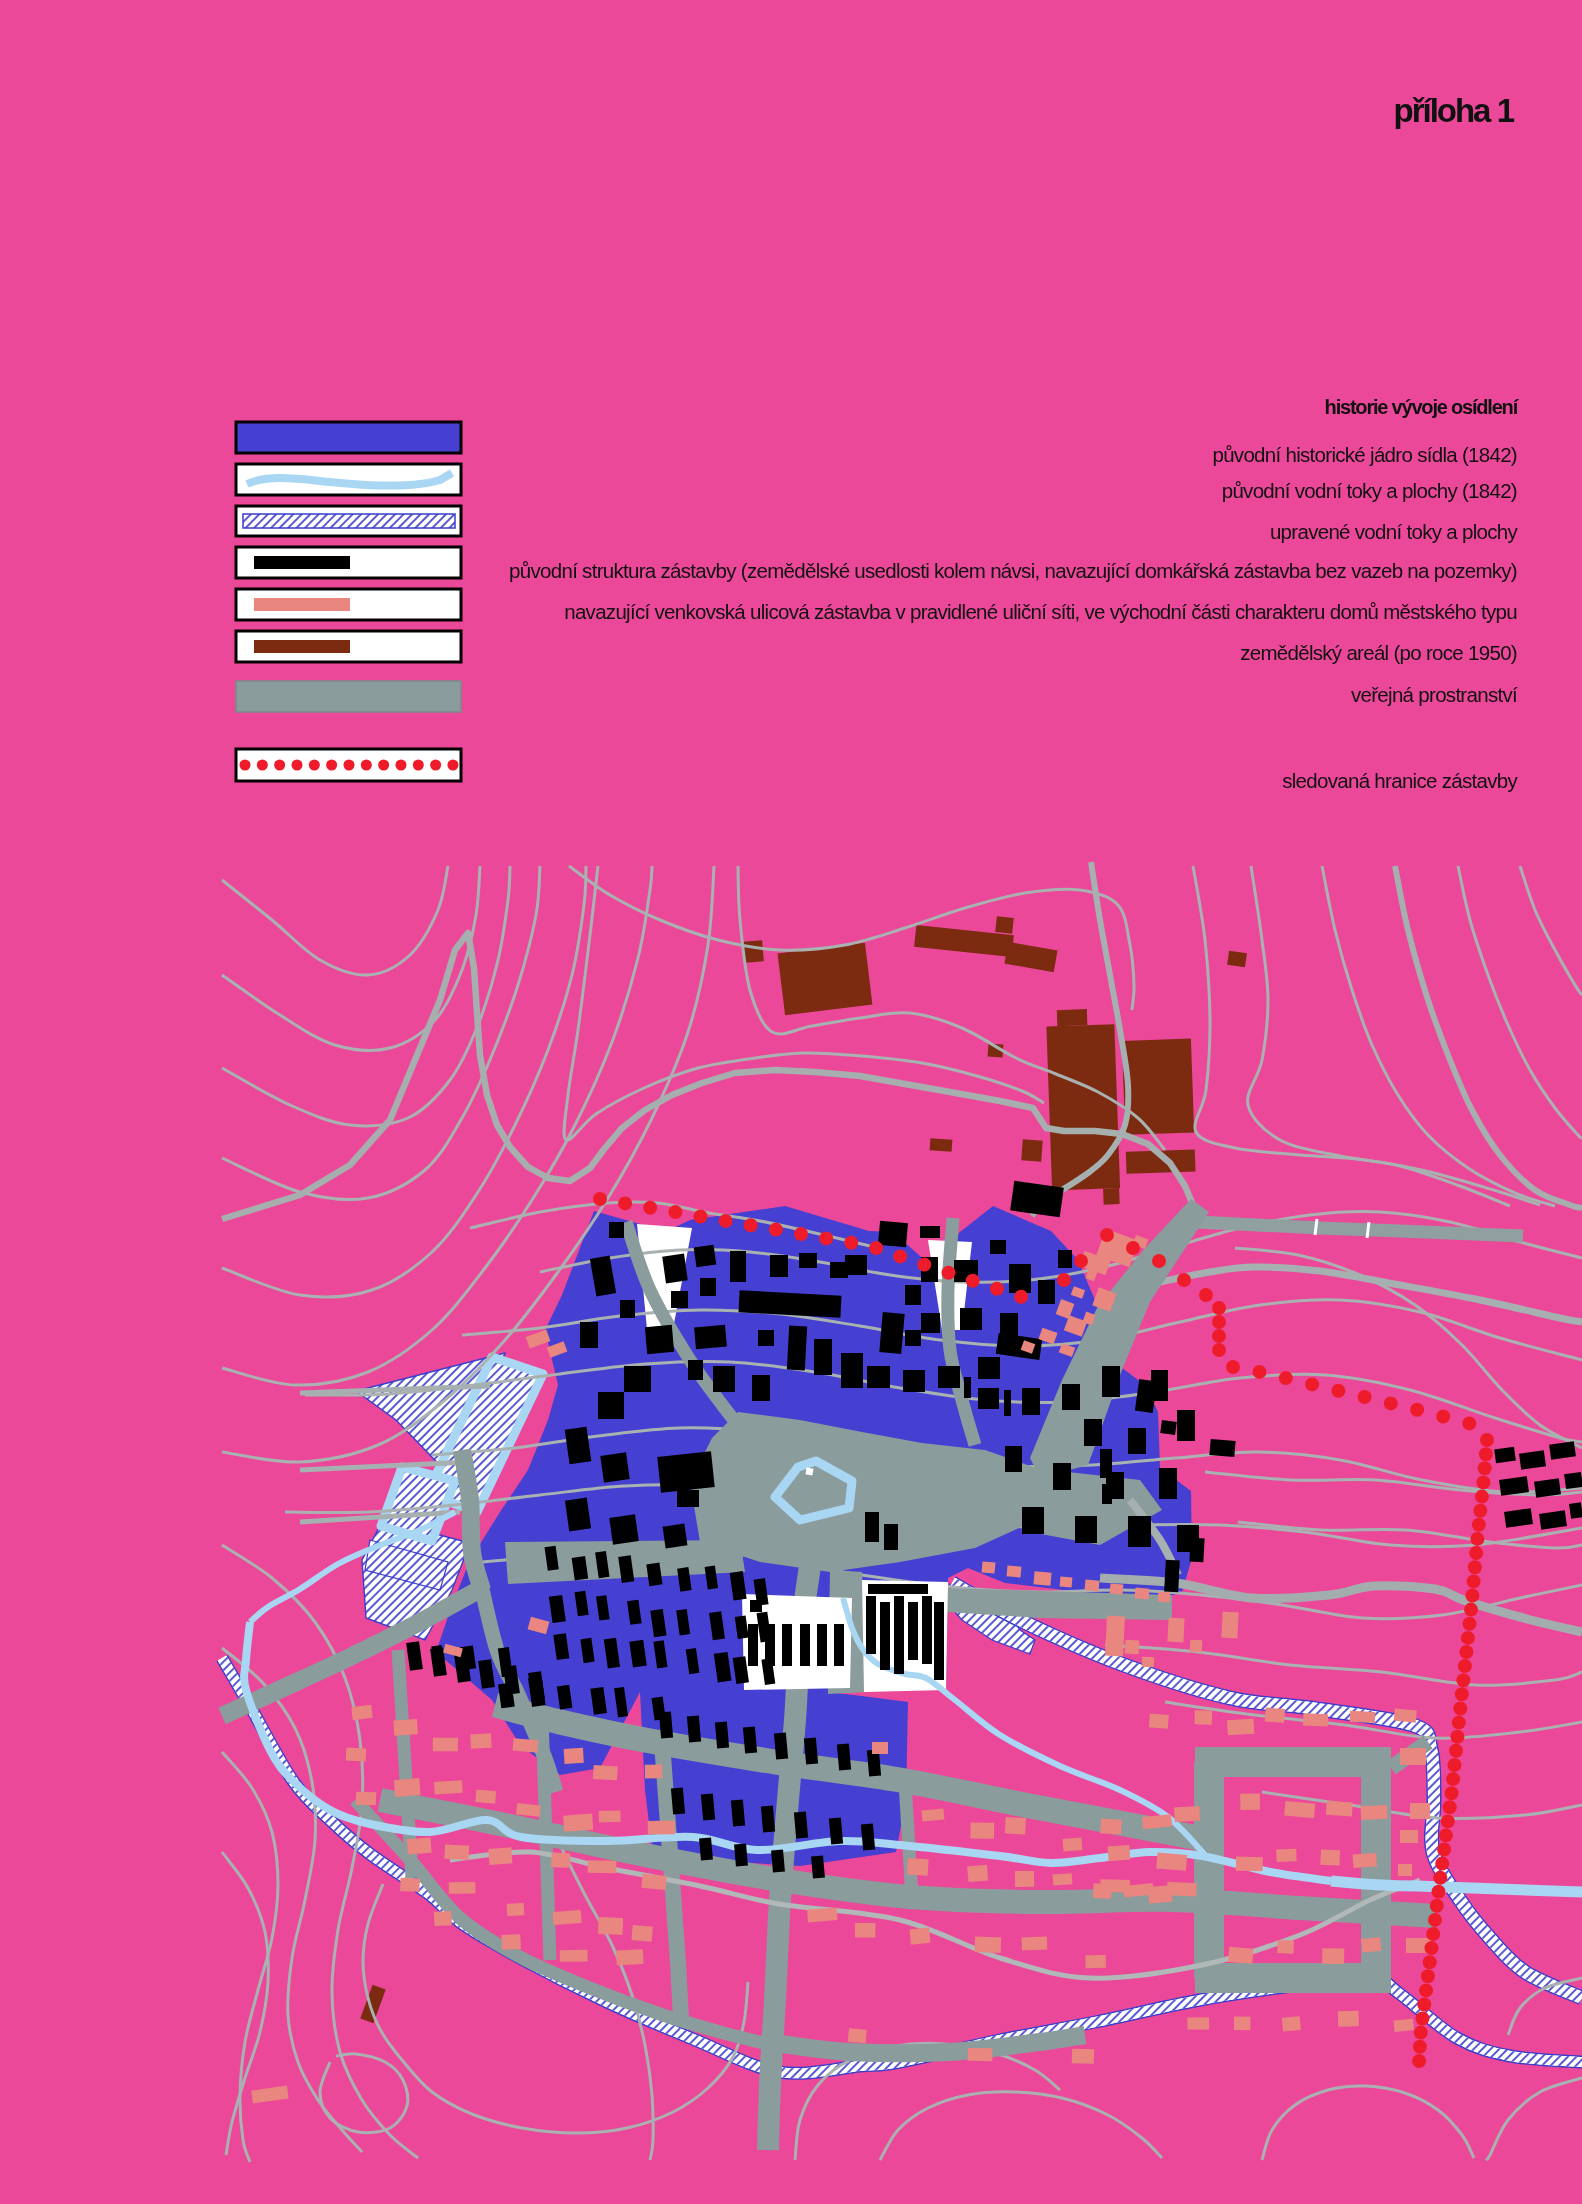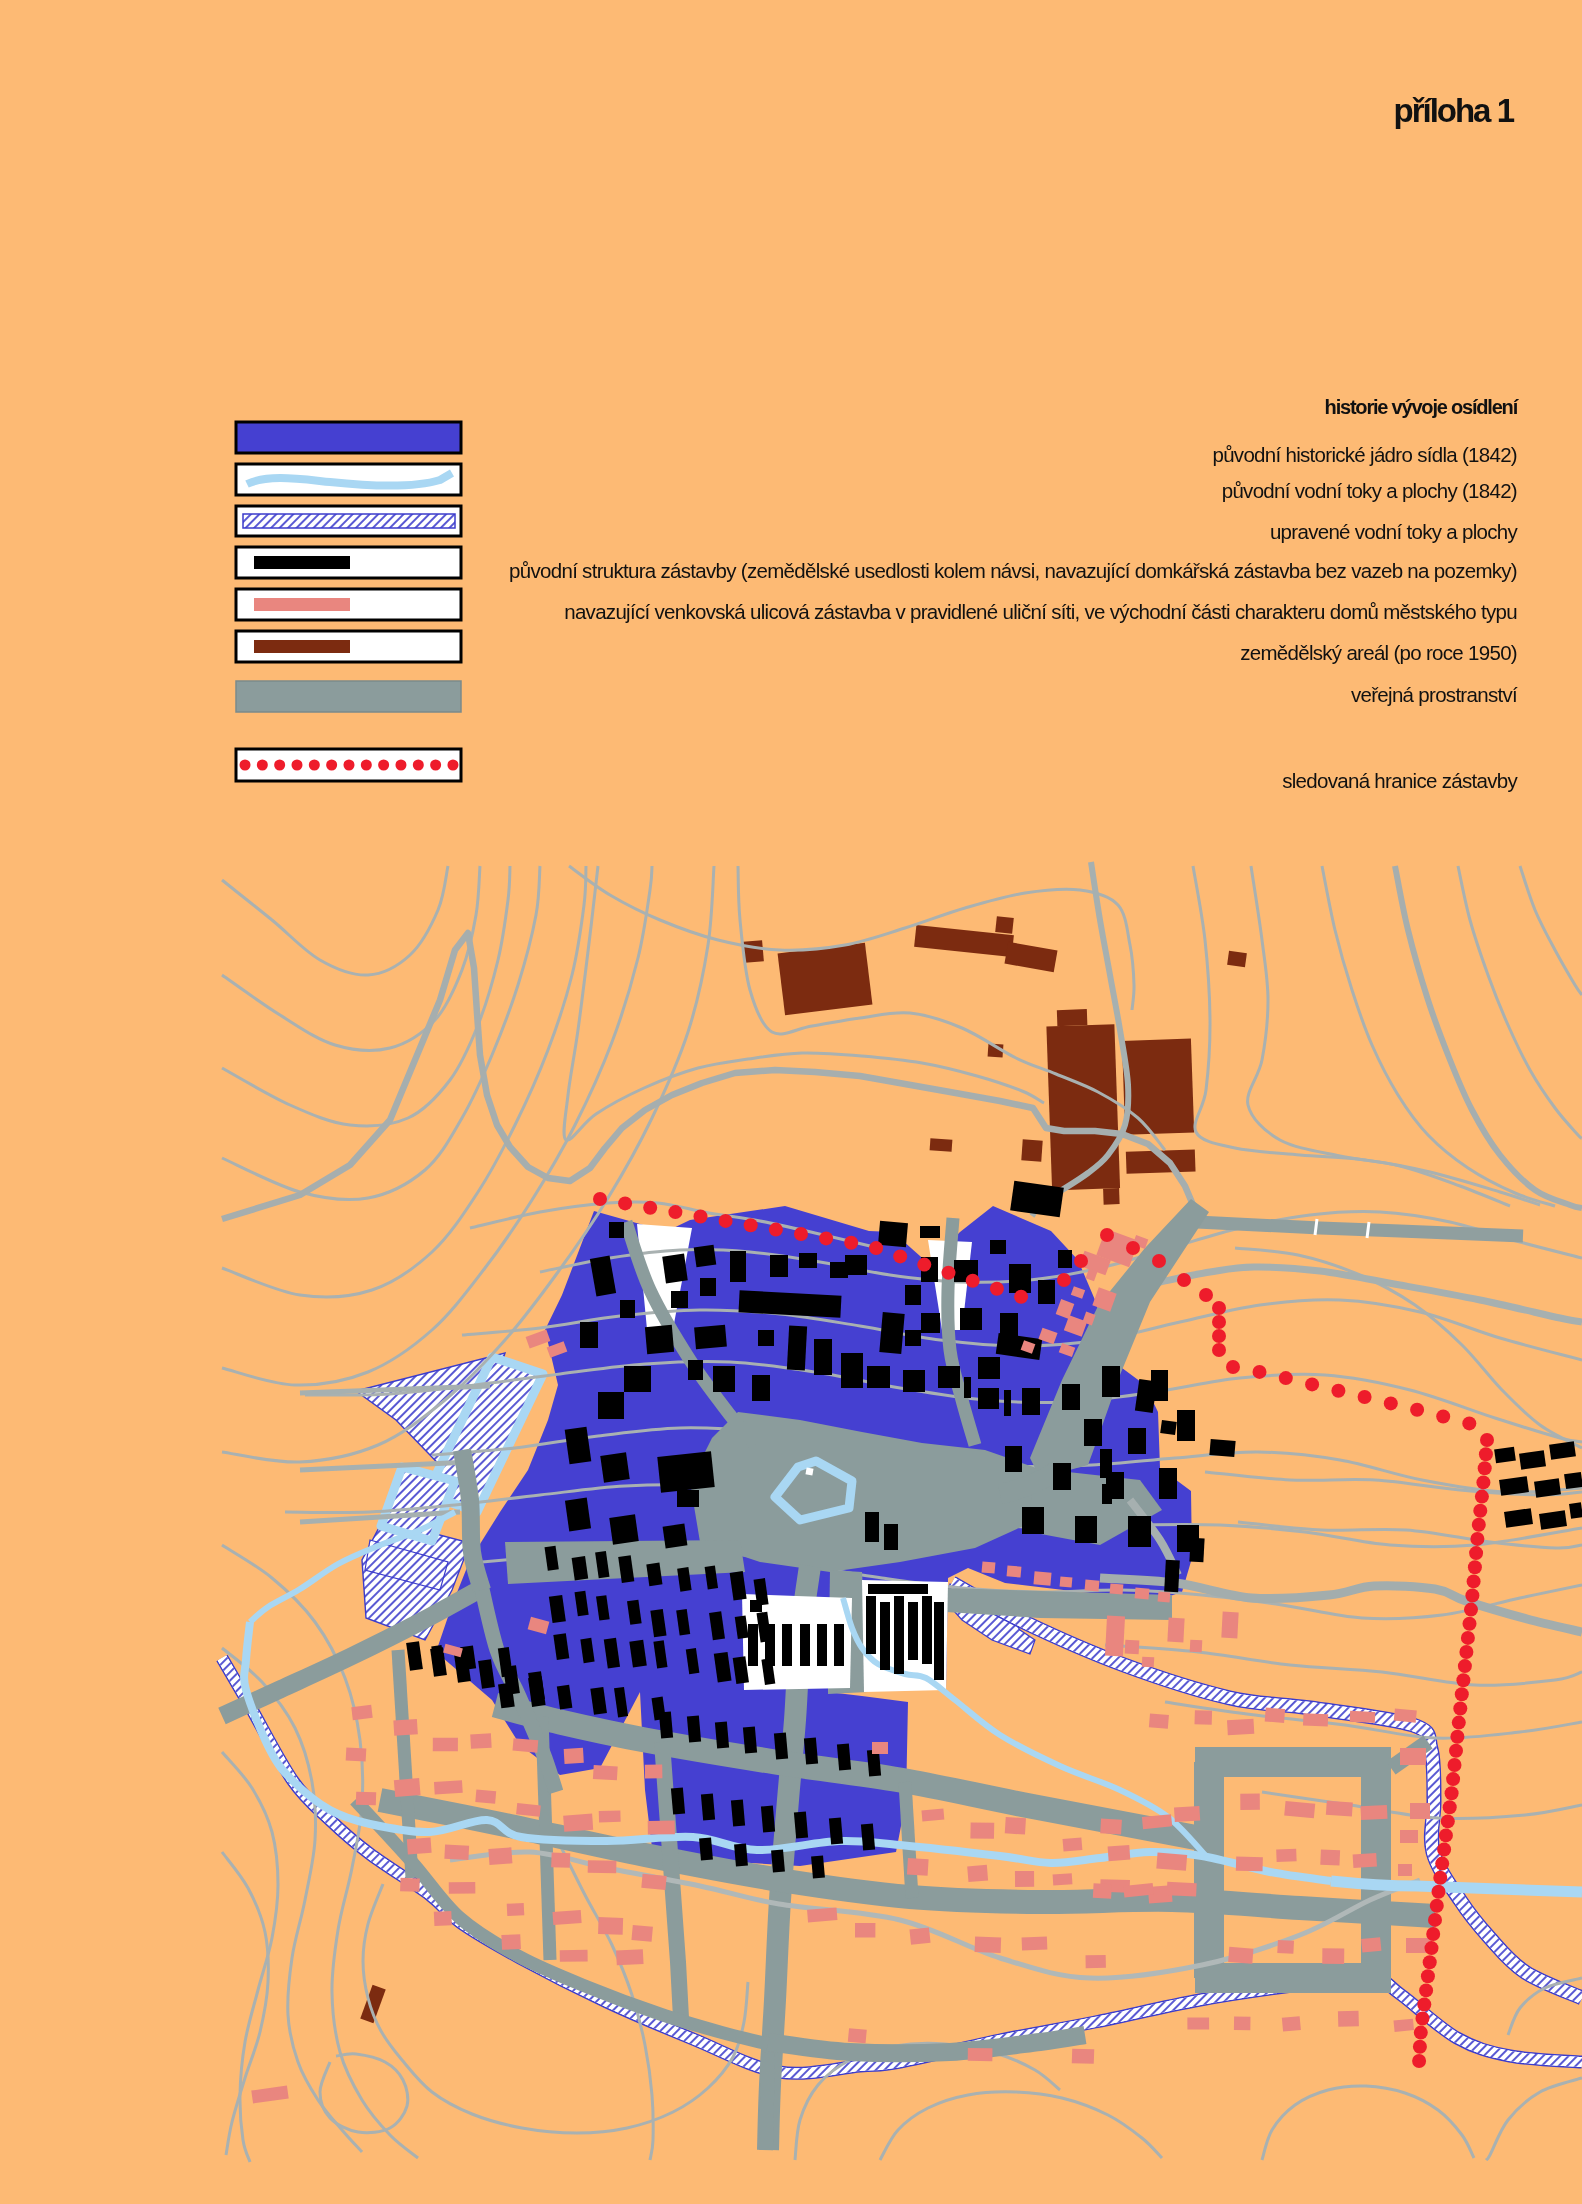--- a/index.html
+++ b/index.html
@@ -1,15 +1,15 @@
 <!DOCTYPE html>
 <html><head><meta charset="utf-8">
 <style>
 html,body{margin:0;padding:0;background:#fff;}
-#page{position:relative;width:1582px;height:2204px;background:#fdba74;overflow:hidden;}
+#page{position:relative;width:1582px;height:2204px;background:#ec4899;overflow:hidden;}
 text{font-family:"Liberation Sans", sans-serif;}
 </style></head>
 <body>
 <div id="page">
 <svg width="1582" height="2204" viewBox="0 0 1582 2204" xmlns="http://www.w3.org/2000/svg">
 
 <polygon points="594,1211 640,1224 665,1232 690,1220 785,1206 869,1231 893,1232 929,1264 960,1232 993,1206 1051,1231 1078,1260 1095,1300 1108,1340 1118,1365 1145,1385 1158,1412 1160,1468 1191,1491 1192,1558 1182,1592 1158,1600 1080,1592 1005,1583 968,1568 948,1578 946,1688 858,1690 852,1612 830,1612 828,1692 862,1696 908,1702 906,1800 896,1852 800,1866 700,1860 652,1848 645,1790 640,1692 600,1768 560,1775 520,1745 492,1700 436,1652 452,1605 470,1560 500,1512 528,1470 548,1420 558,1385 545,1330 562,1295" fill="#4540d1"></polygon>
 
 <polygon points="637,1224 692,1228 670,1345 648,1340" fill="#fff"></polygon>
 

